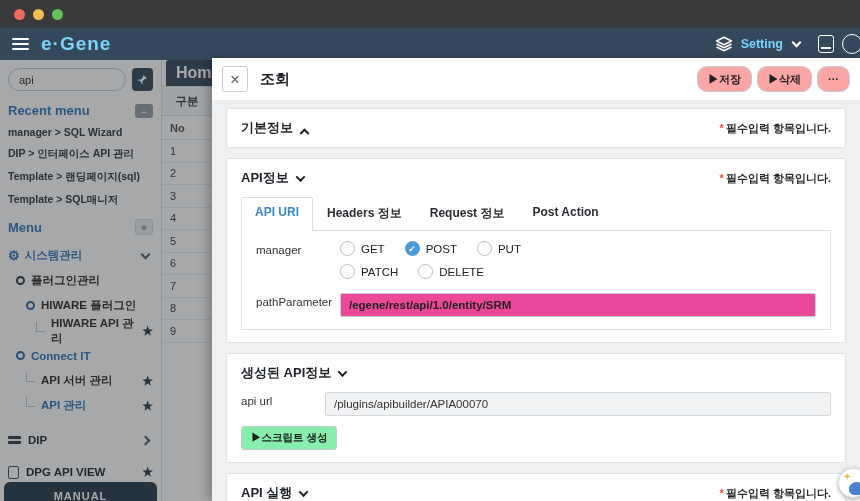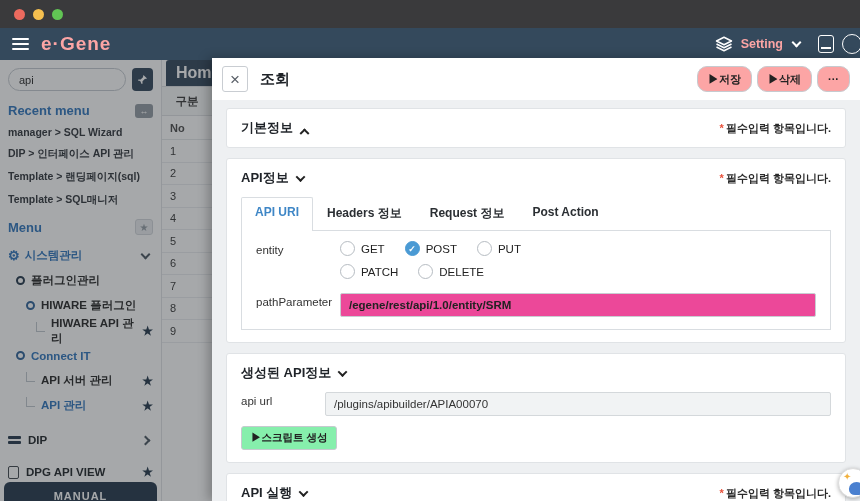--- a/index.html
+++ b/index.html
@@ -4,21 +4,21 @@
 <style>
   * { margin:0; padding:0; box-sizing:border-box; }
   body { font-family:"Liberation Sans", sans-serif; background:#222; }
   .screen { position:relative; width:860px; height:501px; overflow:hidden; background:#fff; }
 
   
   .titlebar { position:absolute; top:0; left:0; right:0; height:28px; background:#3a3a3c; display:flex; align-items:center; padding-left:14px; }
   .dot { width:11px; height:11px; border-radius:50%; margin-right:8px; }
 
   
-  .appbar { position:absolute; top:28px; left:0; right:0; height:32px; background:#34495c; display:flex; align-items:center; padding:0 12px; color:#fca5a5; }
+  .appbar { position:absolute; top:28px; left:0; right:0; height:32px; background:#34495c; display:flex; align-items:center; padding:0 12px; color:#7dd3fc; }
   .hamburger { width:17px; display:flex; flex-direction:column; gap:3px; margin-right:12px; cursor:pointer; }
   .hamburger i { display:block; height:2px; background:#fff; border-radius:1px; }
   .logo { font-size:19px; font-weight:700; letter-spacing:1px; }
   .appbar-right { margin-left:auto; display:flex; align-items:center; gap:8px; }
   .layers-icon svg { display:block; }
   .setting-label { font-size:12.5px; font-weight:700; }
   .chev-w { width:7px; height:7px; border-right:2px solid #fff; border-bottom:2px solid #fff; transform:rotate(45deg); margin:-3px 2px 0 2px; }
   .book-icon { width:16px; height:18px; border:1.5px solid #fff; border-radius:3px; margin-left:8px; position:relative; background:transparent; }
   .book-icon::after { content:""; position:absolute; left:2px; right:2px; bottom:3px; height:2px; background:#fff; }
   .half-circle { width:20px; height:20px; border:1.5px solid #fff; border-radius:50%; margin-right:-14px; }
@@ -269,21 +269,21 @@
           </div>
           <div class="tabwrap">
             <div class="tabs">
               <span class="tab active">API URI</span>
               <span class="tab">Headers 정보</span>
               <span class="tab">Request 정보</span>
               <span class="tab">Post Action</span>
             </div>
             <div class="panel">
               <div class="form-row">
-                <span class="form-label">entity</span>
+                <span class="form-label">manager</span>
                 <span class="radio-grid">
                   <span class="radio-item">
                       <span class="radio"></span>
                       <span class="radio-label">GET</span>
                     </span>
                   <span class="radio-item">
                       <span class="radio checked"></span>
                       <span class="radio-label">POST</span>
                     </span>
                   <span class="radio-item">

